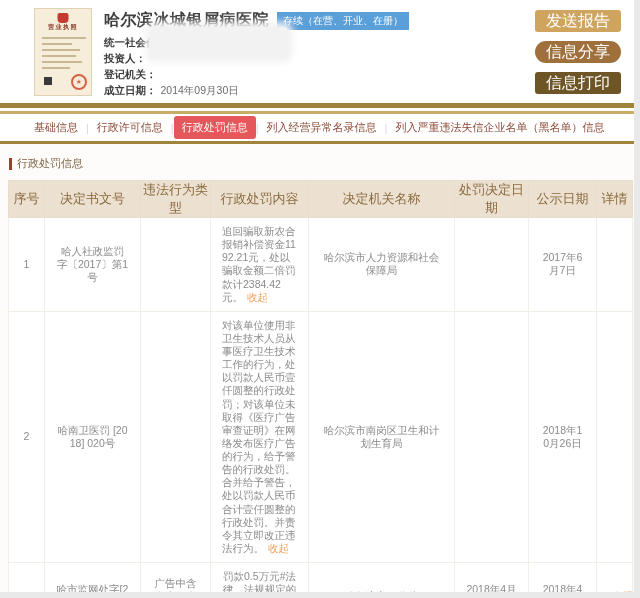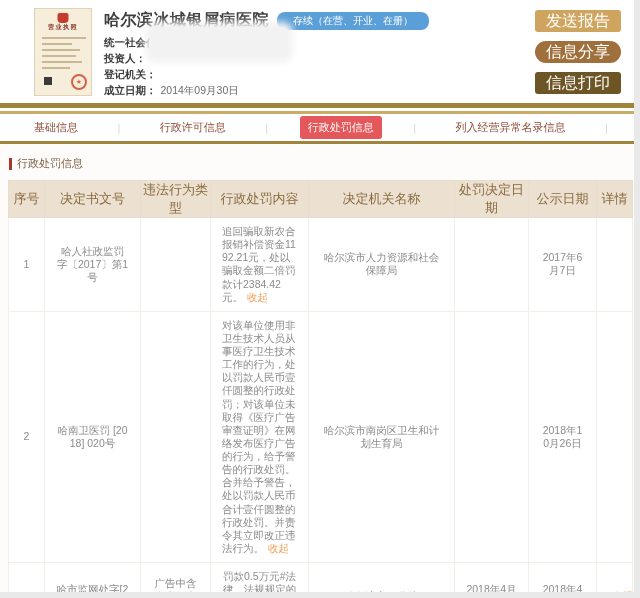--- a/index.html
+++ b/index.html
@@ -33,21 +33,21 @@
   .t4{left:7px;top:46px;width:34px;}
   .t5{left:7px;top:52px;width:40px;}
   .t6{left:7px;top:58px;width:28px;}
   .license .qr{position:absolute;left:7px;bottom:8px;width:12px;height:12px;background:#3a3a3a;box-shadow:inset 2px 2px 0 #f6eedb, inset -2px -2px 0 #f6eedb;}
   .license .seal{position:absolute;right:4px;bottom:5px;width:16px;height:16px;border:2px solid #d0492f;border-radius:50%;opacity:.85;}
   .license .seal::after{content:"★";position:absolute;left:50%;top:50%;transform:translate(-50%,-54%);font-size:7px;color:#d0492f;}
 
   .company-block{position:absolute;left:104px;top:10px;}
   .title-row{display:flex;align-items:center;gap:8px;}
   .company-name{font-size:16px;font-weight:bold;color:#3f3f3f;letter-spacing:0.5px;}
-  .status-badge{background:var(--badge_blue);color:#fff;font-size:10px;padding:2px 16px;border-radius:8px;white-space:nowrap;}
+  .status-badge{background:var(--badge_blue);color:#fff;font-size:10px;padding:2px 6px;border-radius:0;white-space:nowrap;}
   .fields{margin-top:5px;}
   .field-row{display:flex;align-items:baseline;height:16px;font-size:10.5px;}
   .field-label{font-weight:bold;color:#3c3c3c;white-space:nowrap;}
   .field-value{color:#6b6b6b;margin-left:4px;white-space:nowrap;}
   .redaction-patch{position:absolute;left:150px;top:27px;width:138px;height:31px;background:#f2f2f2;border-radius:5px;box-shadow:0 0 7px 5px #f3f3f3;}
 
   .actions{position:absolute;right:13px;top:10px;width:86px;}
   .hdr-btn{display:block;width:86px;height:22px;border:none;border-radius:3px;color:#fff;font-size:16px;margin-bottom:9px;cursor:pointer;font-family:inherit;line-height:22px;text-align:center;}
   .btn-send{background:var(--btn_send_bg);}
   .btn-share{background:var(--btn_share_bg);border-radius:11px;}
@@ -132,20 +132,21 @@
 
   <div class="tabs">
       <span class="tab">基础信息</span>
       <span class="tab-pipe">|</span>
       <span class="tab">行政许可信息</span>
       <span class="tab-pipe">|</span>
       <span class="tab active">行政处罚信息</span>
       <span class="tab-pipe">|</span>
       <span class="tab">列入经营异常名录信息</span>
       <span class="tab-pipe">|</span>
+      <span class="tab">列入严重违法失信企业名单（黑名单）信息</span>
     </div>
   <div class="tabs-bottom"></div>
 
   <div class="content">
     <div class="section-title">
       <span class="section-bar"></span>
       <span class="section-text">行政处罚信息</span>
     </div>
 
     <table>

